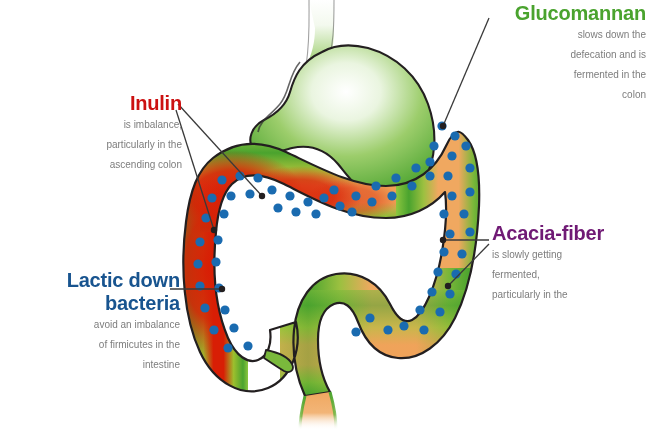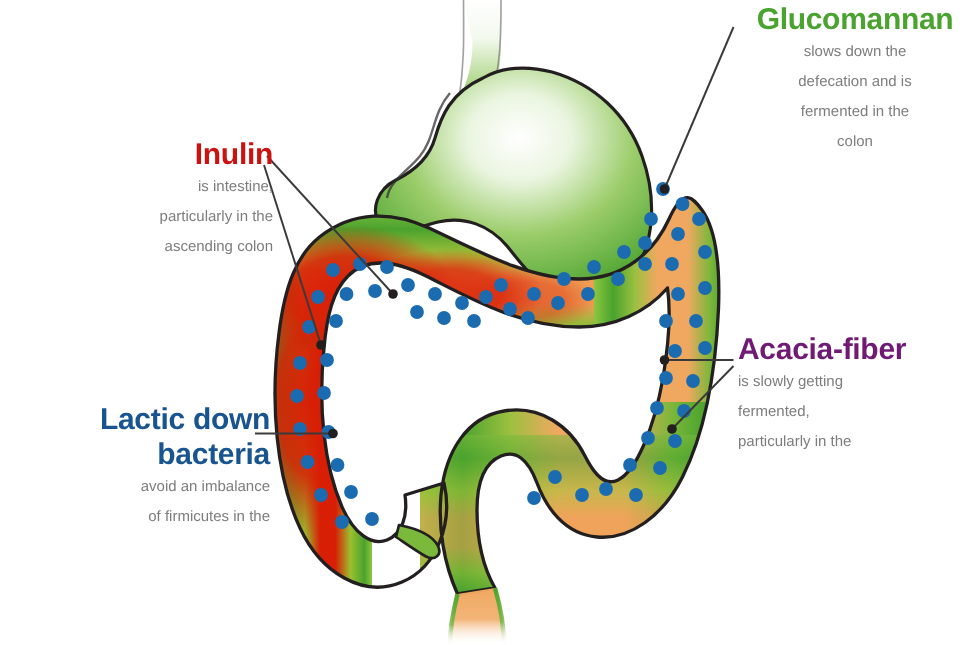--- a/index.html
+++ b/index.html
@@ -22,21 +22,21 @@
     white-space:nowrap;
   }
   .label-body{
     color:#7d7d7d;
     font-size:10px;
     line-height:20px;
     font-weight:normal;
   }
 
   
-  #lbl-glucomannan{left:494px;top:2px;width:152px;text-align:center;}
+  #lbl-glucomannan{left:494px;top:2px;width:152px;text-align:right;}
   #lbl-glucomannan .label-title{color:#4aa32e;}
 
   
   #lbl-inulin{left:6px;top:92px;width:176px;text-align:right;}
   #lbl-inulin .label-title{color:#cc1111;}
 
   
   #lbl-lactic{left:0px;top:269px;width:180px;text-align:right;}
   #lbl-lactic .label-title{color:#18548f;}
 
@@ -335,32 +335,33 @@
       <div>slows down the</div>
       <div>defecation and is</div>
       <div>fermented in the</div>
       <div>colon</div>
     </div>
   </div>
 
   <div class="label-block" id="lbl-inulin">
     <div class="label-title">Inulin</div>
     <div class="label-body">
-      <div>is intestine,</div>
+      <div>is imbalance,</div>
       <div>particularly in the</div>
       <div>ascending colon</div>
     </div>
   </div>
 
   <div class="label-block" id="lbl-lactic">
     <div class="label-title">Lactic down</div>
     <div class="label-title">bacteria</div>
     <div class="label-body">
       <div>avoid an imbalance</div>
       <div>of firmicutes in the</div>
+      <div>intestine</div>
     </div>
   </div>
 
   <div class="label-block" id="lbl-acacia">
     <div class="label-title">Acacia-fiber</div>
     <div class="label-body">
       <div>is slowly getting</div>
       <div>fermented,</div>
       <div>particularly in the</div>
     </div>

